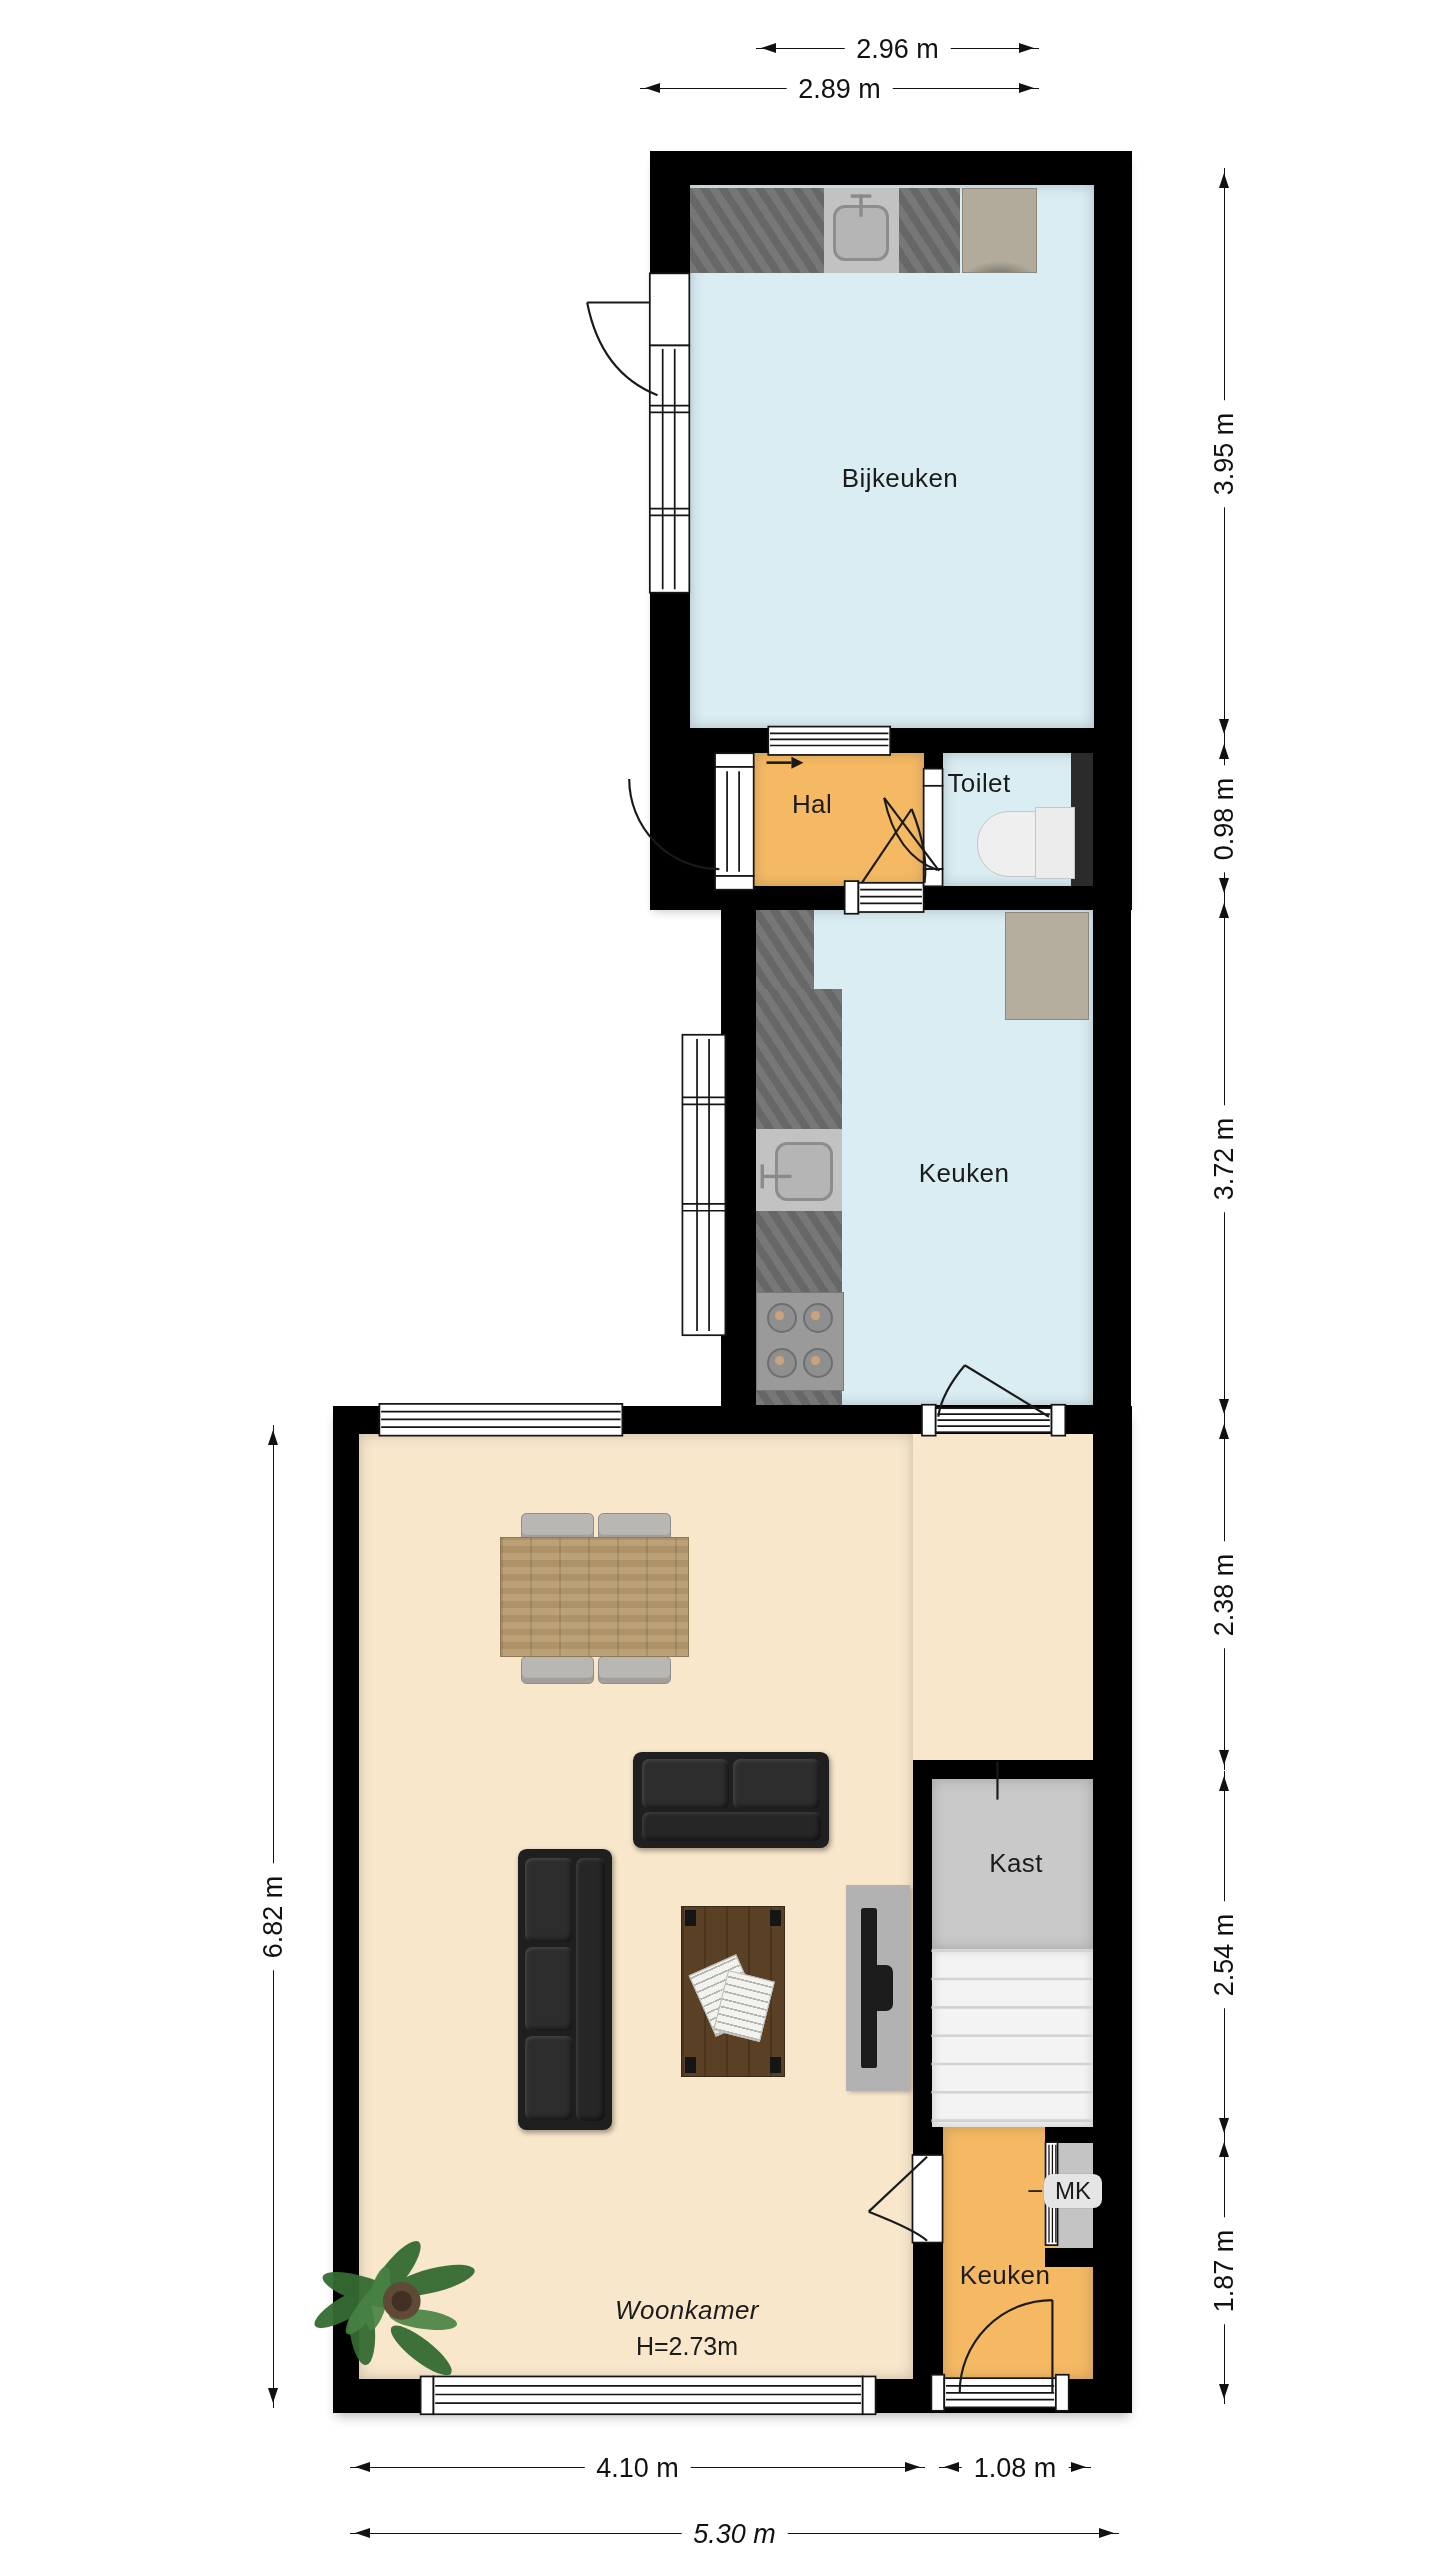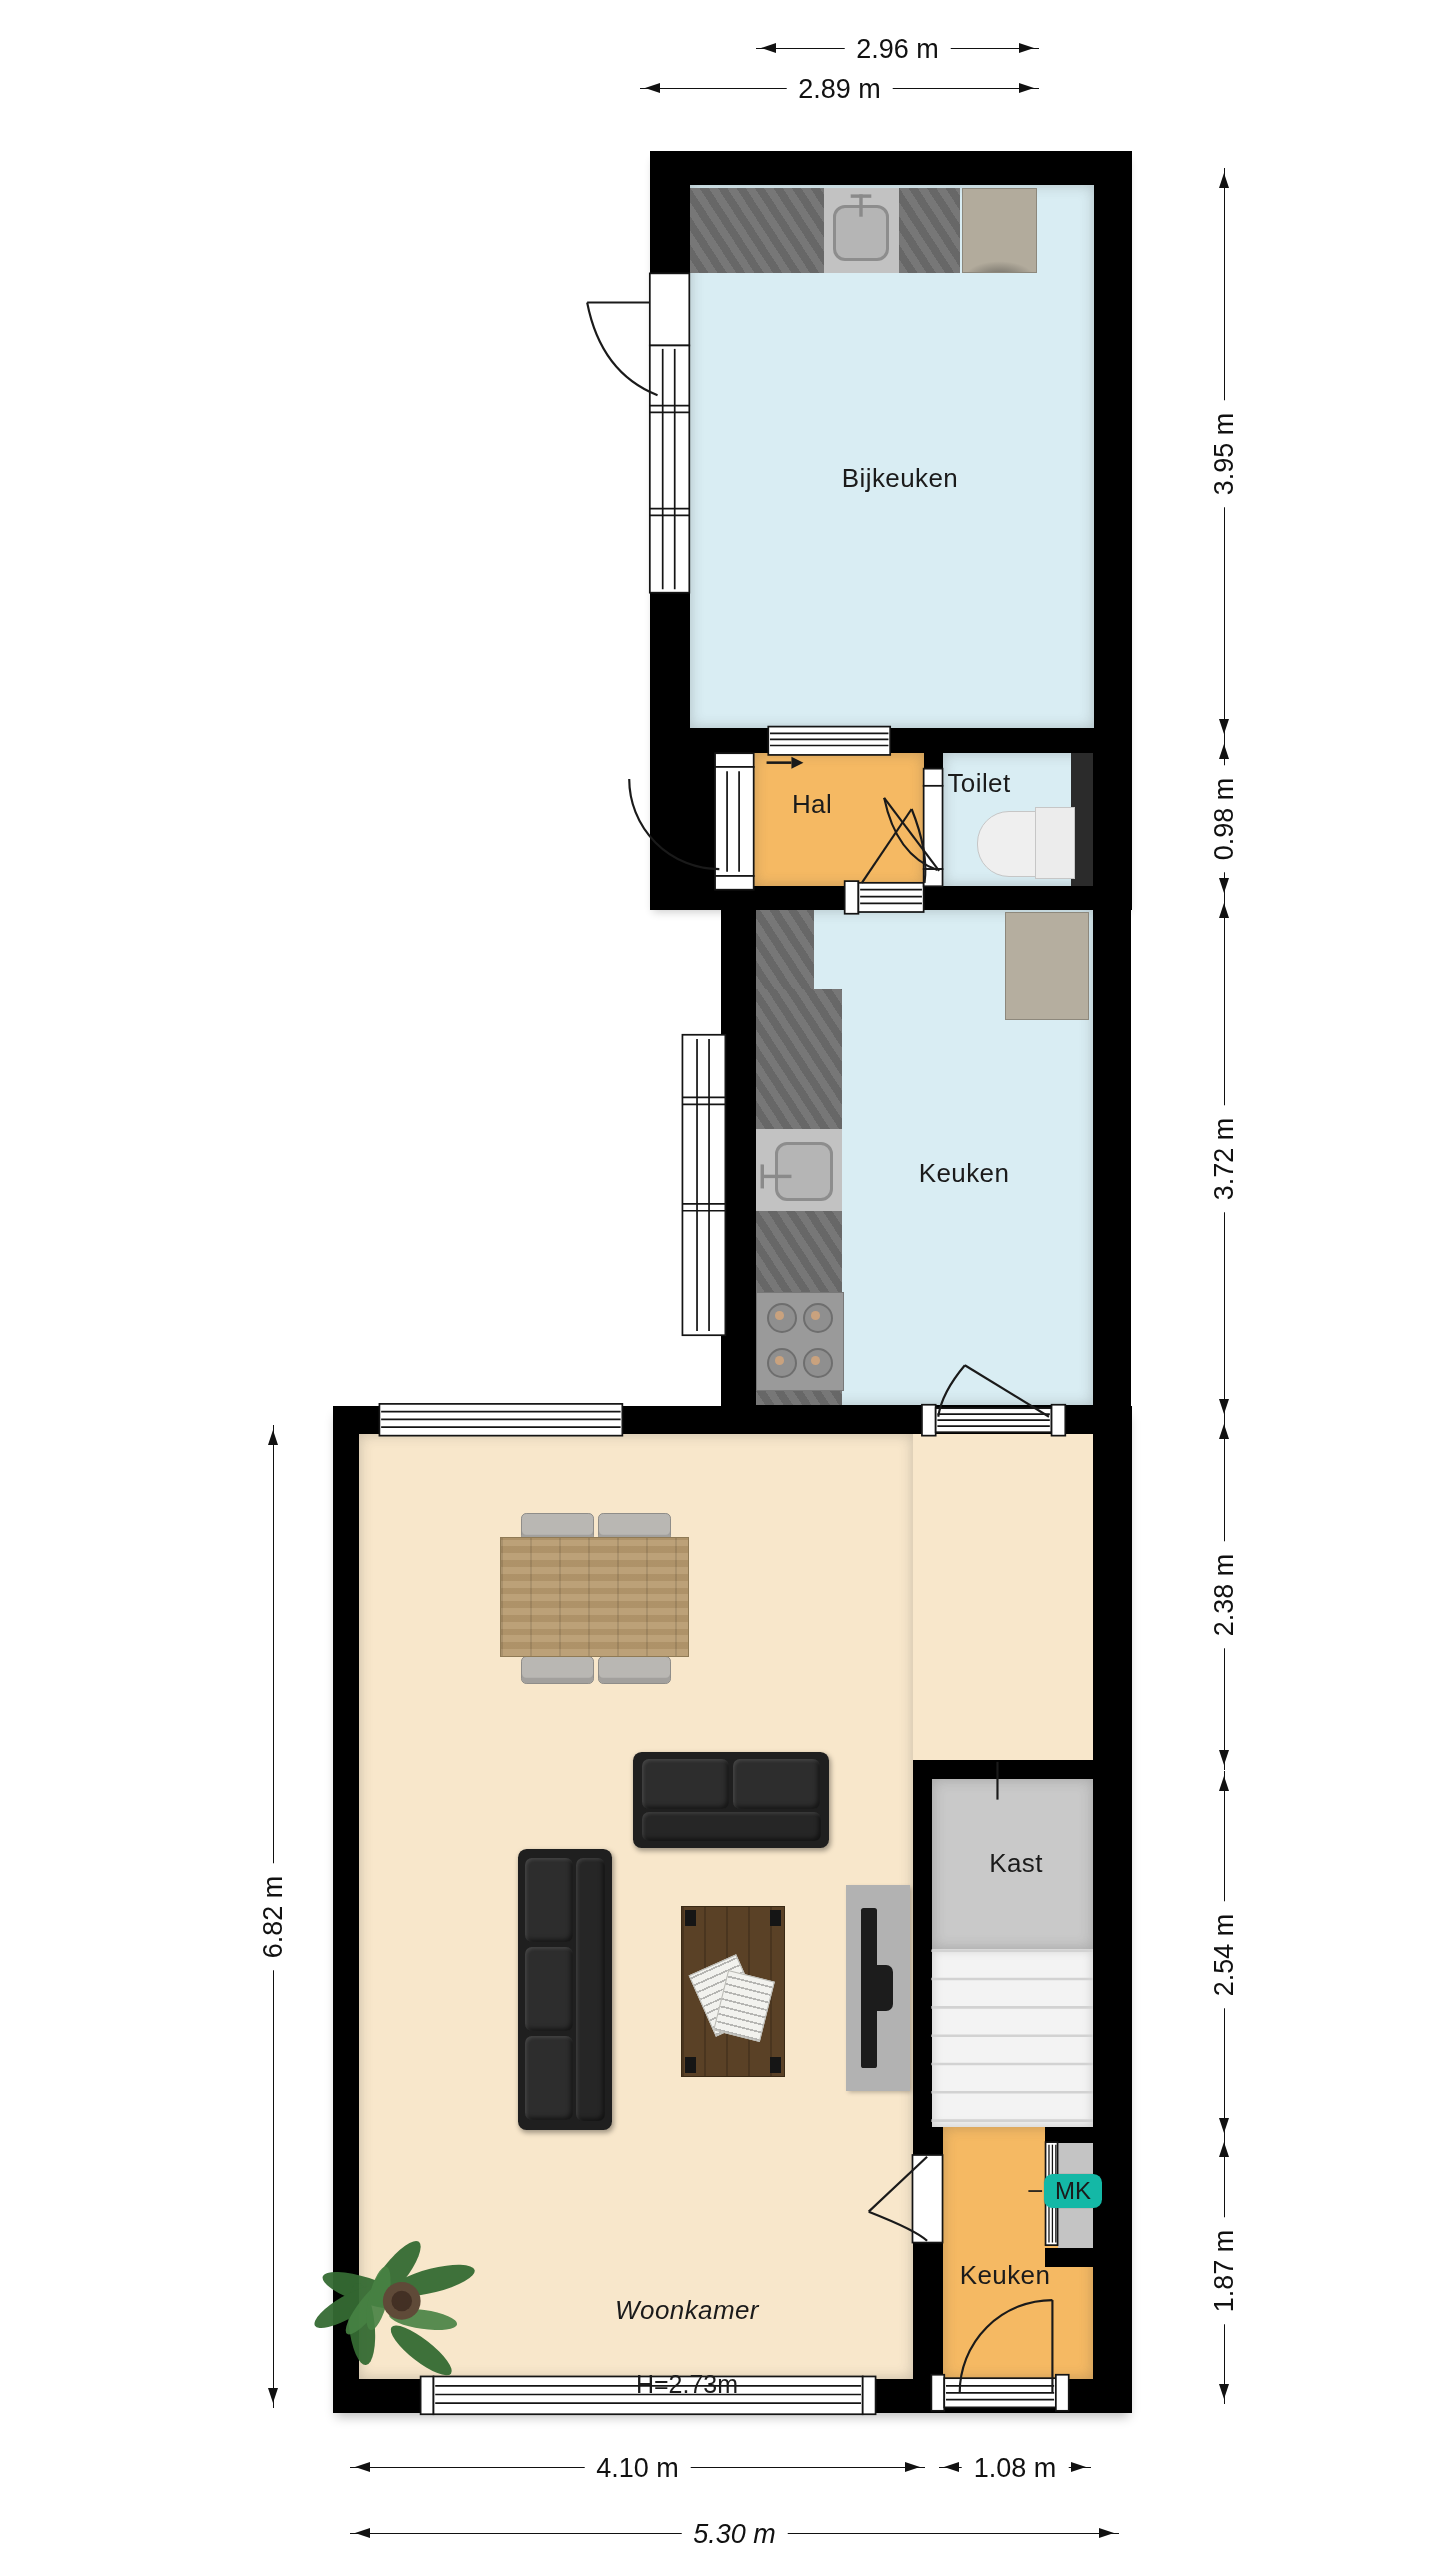--- a/index.html
+++ b/index.html
@@ -3,21 +3,21 @@
 <meta charset="utf-8">
 <style>
   html,body{margin:0;padding:0;background:#fff;}
   .stage{position:relative;width:1449px;height:2576px;background:#ffffff;overflow:hidden;
          font-family:"Liberation Sans", sans-serif;color:#1b1b1b;}
   .abs{position:absolute;}
   .wallblock{position:absolute;background:#000;}
   .room{position:absolute;box-shadow:inset 0 0 13.7px rgba(70,70,70,.28);}
   .room-label{position:absolute;transform:translate(-50%,-50%);font-size:26px;white-space:nowrap;
               color:#1b1b1b;letter-spacing:0.4px;z-index:40;}
-  .sub-label{position:absolute;transform:translate(-50%,-50%);font-size:25px;white-space:nowrap;z-index:40;margin-top:38px;}
+  .sub-label{position:absolute;transform:translate(-50%,-50%);font-size:25px;white-space:nowrap;z-index:40;}
   
   .counter{position:absolute;background:#6f6f6f;
            background-image:repeating-linear-gradient(57deg,rgba(255,255,255,.06) 0 7.7px,rgba(0,0,0,.07) 7.7px 15.5px);z-index:12;}
   .sinkunit{position:absolute;background:#c2c2c2;z-index:13;}
   .basin{position:absolute;background:#b5b5b5;border:3.4px solid #8d8d8d;border-radius:12px;}
   .appliance{position:absolute;z-index:13;border:0.9px solid #8d887c;}
   .stove{position:absolute;background:#9a9a9a;border:1.7px solid #787878;z-index:13;}
   .burner{position:absolute;width:26px;height:26px;border:2.6px solid #6e6e6e;border-radius:50%;background:#8f8f8f;}
   .burner::after{content:"";position:absolute;left:6px;top:6px;width:8.6px;height:8.6px;border-radius:50%;background:#c9a27e;}
   .duct{position:absolute;background:#2b2b2b;z-index:12;}
@@ -30,21 +30,21 @@
   .sofa{position:absolute;background:#1f1f1f;border-radius:8.6px;z-index:15;box-shadow:1.7px 2.6px 5.2px rgba(0,0,0,.35);}
   .cushion{position:absolute;background:#2d2d2d;border-radius:6.9px;box-shadow:inset 1.7px 1.7px 3.4px rgba(255,255,255,.12), inset -2.6px -2.6px 4.3px rgba(0,0,0,.5);}
   .ctable{position:absolute;z-index:15;border:0.9px solid #3a2a15;
           background:#5a4126;background-image:repeating-linear-gradient(90deg,rgba(0,0,0,.18) 0 1.7px,rgba(0,0,0,0) 1.7px 22px);}
   .bracket{position:absolute;width:10.3px;height:15.5px;background:#151515;}
   .mag{position:absolute;background:#f2f2ee;border:0.9px solid #b9b9b3;z-index:16;
        background-image:repeating-linear-gradient(0deg,rgba(0,0,0,.25) 0 1.7px,rgba(0,0,0,0) 1.7px 7.7px);}
   .tvstand{position:absolute;background:#b2b2b2;z-index:14;box-shadow:1.7px 1.7px 4.3px rgba(0,0,0,.25);}
   .tv{position:absolute;background:#1c1c1c;z-index:15;border-radius:2.6px;}
   .stairs{position:absolute;background:#f3f3f3;z-index:12;box-shadow:inset 0 0 10.3px rgba(0,0,0,.18);}
-  .mkbadge{position:absolute;background:#14b8a6;border-radius:8.6px;z-index:45;display:flex;align-items:center;justify-content:center;
+  .mkbadge{position:absolute;background:#e5e5e5;border-radius:8.6px;z-index:45;display:flex;align-items:center;justify-content:center;
            font-size:24px;box-shadow:0 0 0 0.9px rgba(0,0,0,.06);}
   
   .dim-h{position:absolute;height:0;border-top:1.7px solid #111;z-index:50;}
   .dim-h::before{content:"";position:absolute;left:0;top:-6px;border:5.2px solid transparent;border-right:15.5px solid #111;}
   .dim-h::after{content:"";position:absolute;right:0;top:-6px;border:5.2px solid transparent;border-left:15.5px solid #111;}
   .dim-v{position:absolute;width:0;border-left:1.7px solid #111;z-index:50;}
   .dim-v::before{content:"";position:absolute;top:0;left:-6px;border:5.2px solid transparent;border-bottom:15.5px solid #111;}
   .dim-v::after{content:"";position:absolute;bottom:0;left:-6px;border:5.2px solid transparent;border-top:15.5px solid #111;}
   .dim-label{position:absolute;left:50%;top:0.9px;transform:translate(-50%,-52%);background:#fff;
              padding:1.7px 12px;font-size:27px;white-space:nowrap;color:#111;}

